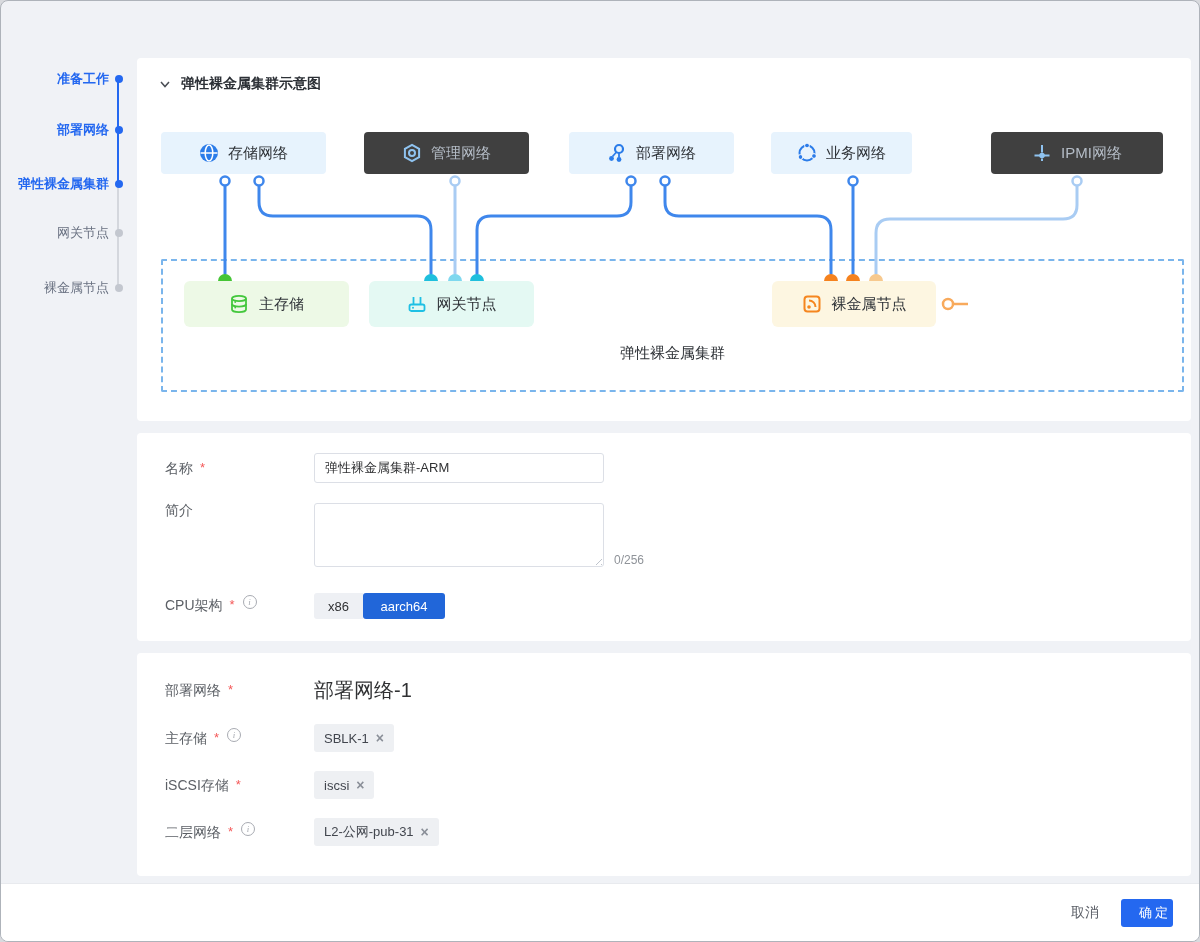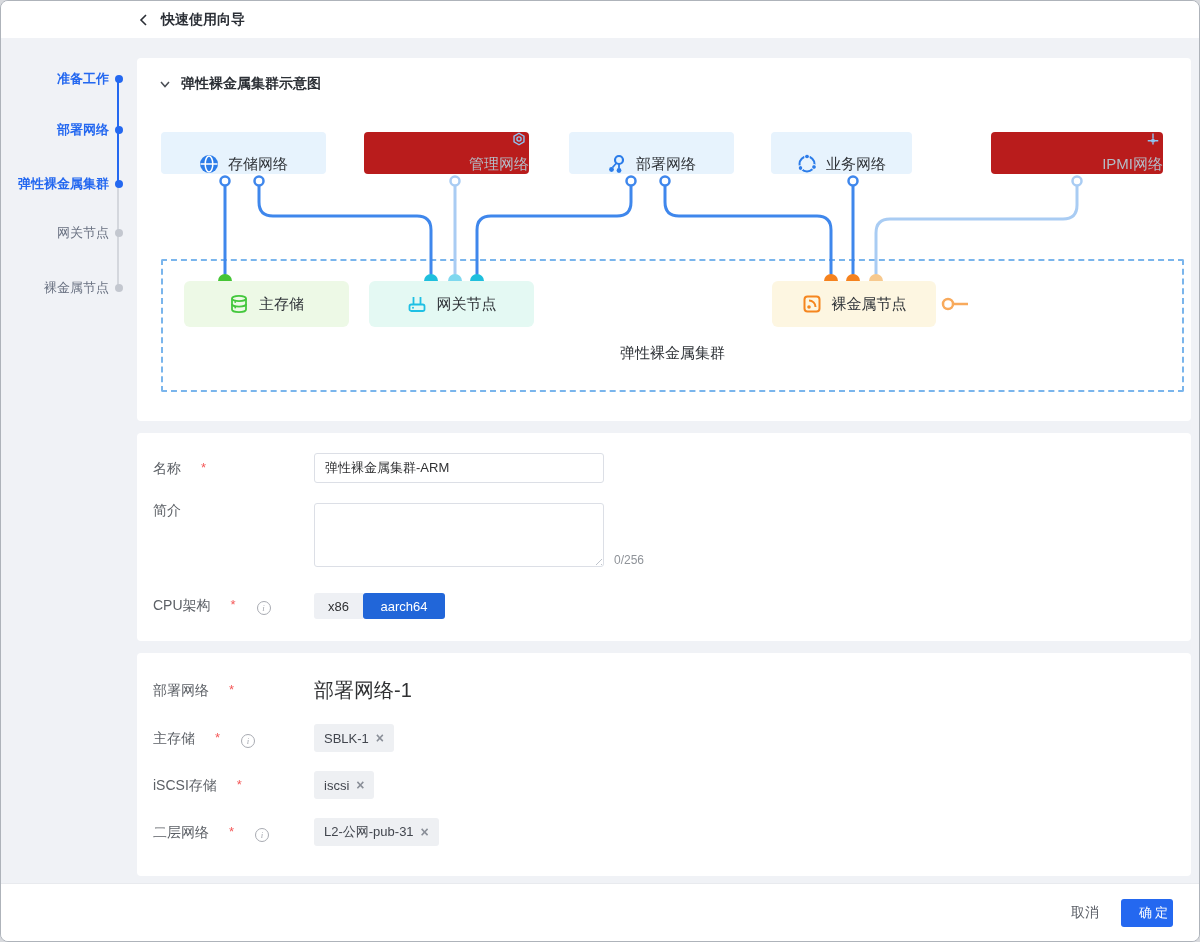--- a/index.html
+++ b/index.html
@@ -36,38 +36,38 @@
   .card2 { margin-top:12px; height:208px; }
   .card3 { margin-top:12px; height:223px; }
 
   
   .sec-head { position:absolute; left:22px; top:17px; display:flex; align-items:center;
               gap:10px; cursor:pointer;justify-content:space-between; }
   .sec-head .t { font-size:14px; font-weight:700; color:#2c3036; }
   .dg { position:absolute; inset:0; }
   .dg svg.wires { position:absolute; inset:0; }
   .netbox { position:absolute; top:74px; height:42px; border-radius:4px;
-            display:flex; align-items:flex-end; justify-content:center; gap:9px; }
-  .netbox.on  { background:#e7f3fd; } .netbox.dim { background:#b91c1c;flex-direction:column; }
+            display:flex; align-items:center; justify-content:center; gap:9px; }
+  .netbox.on  { background:#e7f3fd; } .netbox.dim { background:#404040; }
   .netbox .lb { font-size:15px; }
   .netbox.on .lb { color:#2f3338; } .netbox.dim .lb { color:#b4bcc6; }
   .nodebox { position:absolute; top:223px; height:46px; border-radius:6px;
              display:flex; align-items:center; justify-content:center; gap:10px; }
   .nodebox .lb { font-size:15px; color:#2f3338; }
   .nodebox.green  { background:#edf9e6; }
   .nodebox.cyan   { background:#e4f9f3; }
   .nodebox.orange { background:#fdf6e1; }
   .nodebox.purple { background:#f5edfb; } .nodebox.purple .lb { color:#b4bcc6; }
   .cluster { position:absolute; left:24px; top:201px; width:1023px; height:133px;
              border:2px dashed #7ab5ec; border-radius:2px; }
   .cluster-label { position:absolute; left:24px; top:286px; width:1023px;
                    text-align:center; font-size:15px; color:#2f3338; }
 
   
-  .f-label { position:absolute; left:16px; display:flex; align-items:flex-end; gap:19px;
+  .f-label { position:absolute; left:28px; display:flex; align-items:flex-start; gap:6px;
              font-size:14px; color:#5c6066; height:20px; line-height:20px; }
   .req { color:#f45858; font-size:13px; margin-left:1px; }
   .info { width:14px; height:14px; border:1px solid #a8abb2; border-radius:50%;
           display:inline-flex; align-items:center; justify-content:center;
           font-size:9px; color:#a8abb2; font-style:italic; font-family:"Liberation Serif",serif;
           cursor:pointer; margin-left:2px; }
   .txt-input { position:absolute; left:177px; top:20px; width:290px; height:30px;
                border:1px solid #dcdfe6; border-radius:3px; padding:4px 10px;
                font-size:13px; color:#303133; font-family:inherit; }
   .txt-area { position:absolute; left:177px; top:70px; width:290px; height:64px;
@@ -96,28 +96,20 @@
                 cursor:pointer; font-family:inherit; }
   .btn-ok { width:52px; height:28px; background:#2468f0; color:#fff; border:none;
             border-radius:3px; font-size:13px; letter-spacing:3px; padding-left:16px;
             cursor:pointer; font-family:inherit; }
 </style>
 </head>
 <body>
 
 <div class="window">
 
-  <div class="hdr">
-    <span class="back">
-      <svg width="14" height="14" viewBox="0 0 14 14">
-          <polyline points="9,2 4,7 9,12" fill="none" stroke="#2b2f36" stroke-width="1.6"></polyline>
-        </svg>
-    </span>
-    <span class="title">快速使用向导</span>
-  </div>
 
   <div class="body">
 
     <div class="stepper">
       <div class="track blue"></div>
       <div class="track gray"></div>
       <span class="step-label on" style="top:31px">准备工作</span>
       <span class="step-label on" style="top:82px">部署网络</span>
       <span class="step-label on" style="top:136px">弹性裸金属集群</span>
       <span class="step-label off" style="top:185px">网关节点</span>

